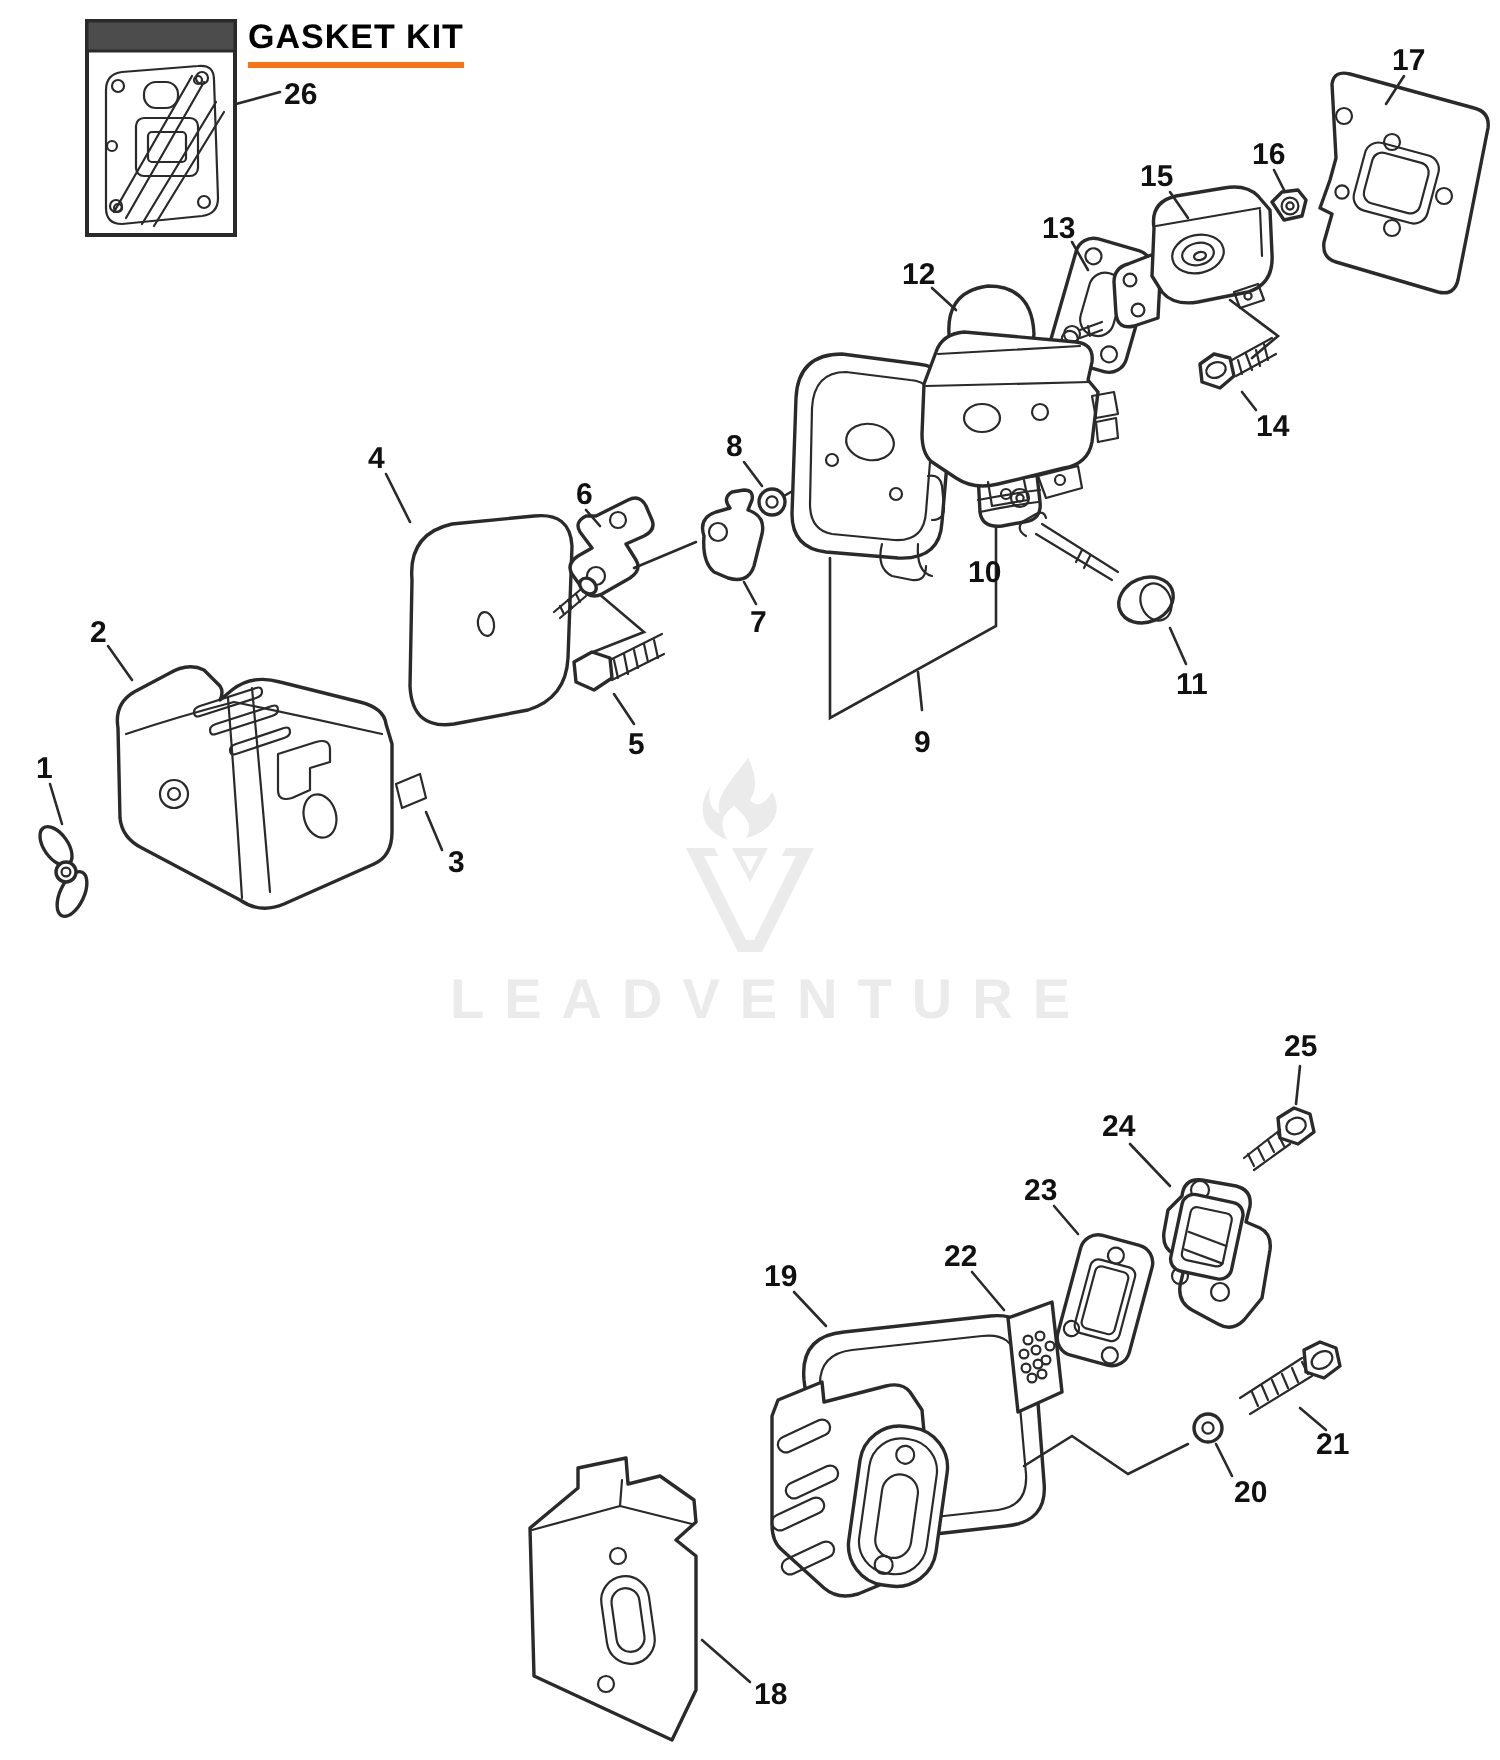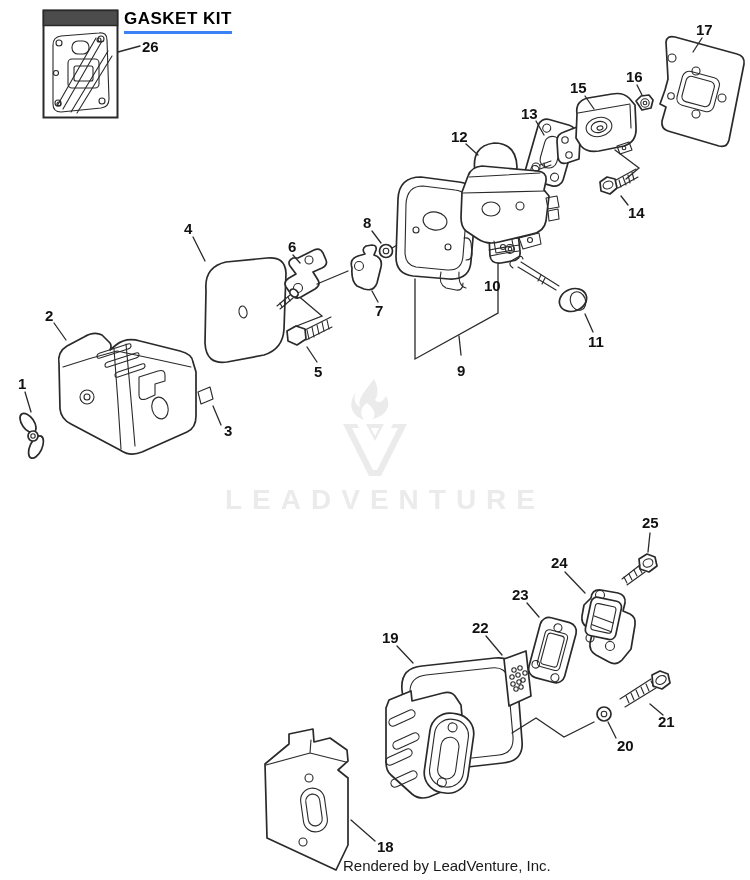--- a/index.html
+++ b/index.html
@@ -4,21 +4,21 @@
 <style>
   html,body{margin:0;padding:0;background:#fff}
   .stage{position:relative;width:750px;height:880px;background:#fff;overflow:hidden;
          font-family:"Liberation Sans",sans-serif}
   .wm{position:absolute;inset:0;z-index:0;pointer-events:none}
   .wm-text{position:absolute;top:484px;left:0;width:750px;text-align:center;
            font-weight:bold;font-size:28px;letter-spacing:10px;padding-left:10px;
            color:var(--watermark,#ebebeb)}
   svg.art{position:absolute;left:0;top:0;z-index:1}
   .kit-title{position:absolute;left:124px;top:9px;z-index:2;font-size:17px;font-weight:bold;
-             letter-spacing:.5px;color:#000;border-bottom:3px solid #3b82f6;padding-bottom:2px}
+             letter-spacing:.5px;color:#000;border-bottom:3px solid #f97316;padding-bottom:2px}
   .footer{position:absolute;left:343px;top:857px;z-index:2;font-size:15px;color:#1a1a1a}
   .o{fill:#fff;stroke:var(--line,#2a2a2a);stroke-width:1.7;stroke-linejoin:round}
   .d{fill:none;stroke:var(--line,#2a2a2a);stroke-width:1.1;stroke-linejoin:round;stroke-linecap:round}
   .ld{fill:none;stroke:var(--line,#2a2a2a);stroke-width:1.3;stroke-linecap:round}
   .callout{font-family:"Liberation Sans",sans-serif;font-weight:bold;font-size:15px;fill:var(--label,#111)}
   .bar{fill:var(--bar,#4c4c4c);stroke:var(--line,#2a2a2a);stroke-width:1.5}
   .box{fill:#fff;stroke:var(--line,#2a2a2a);stroke-width:2}
   .wmfill{fill:var(--watermark,#ebebeb)}
   .wmwhite{fill:#fff}
 </style>
@@ -346,14 +346,13 @@
     <text class="callout" x="617" y="751">20</text>
     <text class="callout" x="658" y="727">21</text>
     <text class="callout" x="472" y="633">22</text>
     <text class="callout" x="512" y="600">23</text>
     <text class="callout" x="551" y="568">24</text>
     <text class="callout" x="642" y="528">25</text>
     <text class="callout" x="142" y="52">26</text>
   </svg>
 
   <div class="kit-title">GASKET KIT</div>
-  <div class="footer">Rendered by LeadVenture, Inc.</div>
 </div>
 
 </body></html>

